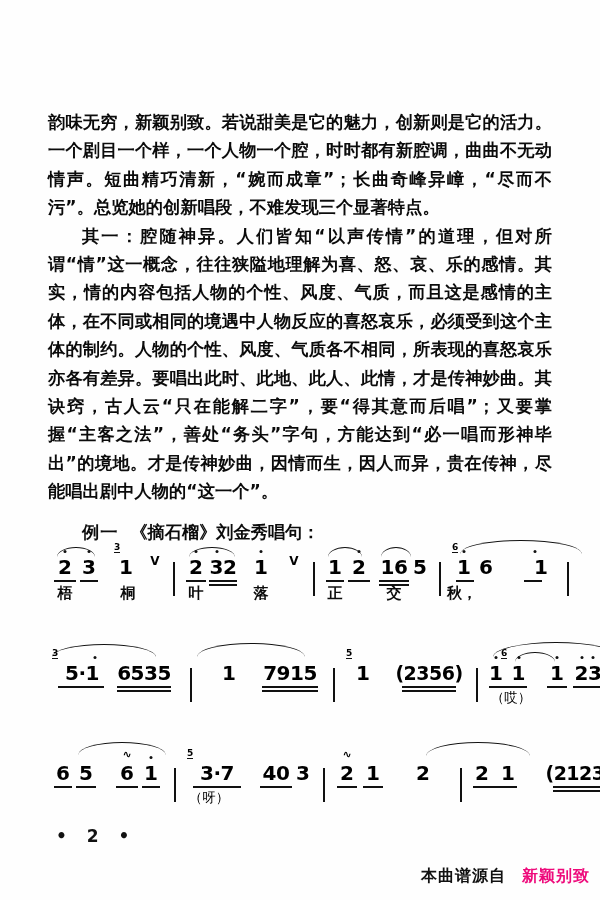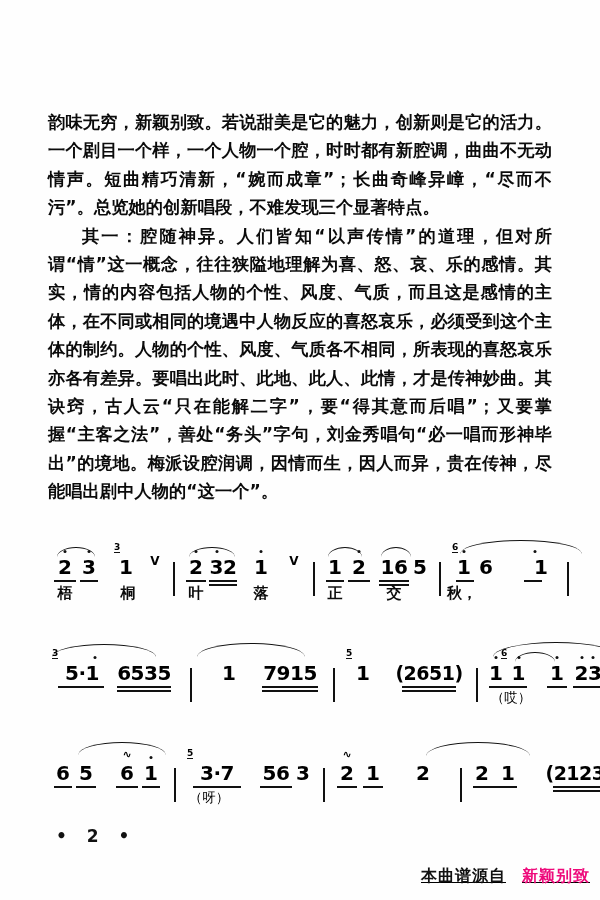--- a/index.html
+++ b/index.html
@@ -202,36 +202,38 @@
   .footer {
     position: absolute;
     right: 10px;
     top: 866px;
     display: flex;
     align-items: center;
     gap: 16px;
     font-size: 16px;
     font-weight: 700;
     letter-spacing: 1px;
-    text-decoration: underline;
   }
   .footer .src { color: #111; }
   .footer .site { color: #ee0a7b; }
 </style>
 </head>
 <body>
 
 <div class="page">
 
   <div class="prose">
     <p class="para">韵味无穷，新颖别致。若说甜美是它的魅力，创新则是它的活力。一个剧目一个样，一个人物一个腔，时时都有新腔调，曲曲不无动情声。短曲精巧清新，“婉而成章”；长曲奇峰异嶂，“尽而不污”。总览她的创新唱段，不难发现三个显著特点。</p>
-    <p class="para indent">其一：腔随神异。人们皆知“以声传情”的道理，但对所谓“情”这一概念，往往狭隘地理解为喜、怒、哀、乐的感情。其实，情的内容包括人物的个性、风度、气质，而且这是感情的主体，在不同或相同的境遇中人物反应的喜怒哀乐，必须受到这个主体的制约。人物的个性、风度、气质各不相同，所表现的喜怒哀乐亦各有差异。要唱出此时、此地、此人、此情，才是传神妙曲。其诀窍，古人云“只在能解二字”，要“得其意而后唱”；又要掌握“主客之法”，善处“务头”字句，刘金秀唱句“必一唱而形神毕出”的境地。梅派设腔润调，因情而生，因人而异，贵在传神，尽能唱出剧中人物的“这一个”。</p>
+    <p class="para indent">其一：腔随神异。人们皆知“以声传情”的道理，但对所谓“情”这一概念，往往狭隘地理解为喜、怒、哀、乐的感情。其实，情的内容包括人物的个性、风度、气质，而且这是感情的主体，在不同或相同的境遇中人物反应的喜怒哀乐，必须受到这个主体的制约。人物的个性、风度、气质各不相同，所表现的喜怒哀乐亦各有差异。要唱出此时、此地、此人、此情，才是传神妙曲。其诀窍，古人云“只在能解二字”，要“得其意而后唱”；又要掌握“主客之法”，善处“务头”字句，方能达到“必一唱而形神毕出”的境地。才是传神妙曲，因情而生，因人而异，贵在传神，尽能唱出剧中人物的“这一个”。</p>
 
     <div class="spacer-sm"></div>
 
+    <div class="example-line">
+      <span class="ex-label">例一</span><span>《摘石榴》刘金秀唱句：</span>
+    </div>
   </div>
 
   <div class="score row1">
     <div class="staffline">
 
       <div class="measure" style="margin-left:4px;">
         <div class="note" style="width:26px;">
           <span class="slur" style="left:5px;width:38px;top:-9px;"></span>
           <span class="numrow">2</span>
           <span class="dot-up"></span>
@@ -371,21 +373,21 @@
       <div class="barline" style="margin-left:14px;"></div>
 
       <div class="measure">
         <div class="note" style="width:32px;">
           <span class="grace" style="left:2px;top:-13px;">
             <u>5</u>
           </span>
           <span class="numrow" style="margin-left:6px;">1</span>
         </div>
         <div class="note" style="width:78px;margin-left:14px;">
-          <span class="numrow grp paren">(2651)</span>
+          <span class="numrow grp paren">(2356)</span>
           <span class="beam1" style="left:12px;right:12px;"></span>
           <span class="beam2" style="left:12px;right:12px;"></span>
         </div>
       </div>
 
       <div class="barline" style="margin-left:8px;"></div>
 
       <div class="measure">
         <div class="note" style="width:18px;">
           <span class="slur" style="left:6px;width:126px;top:-20px;height:14px;"></span>
@@ -449,21 +451,21 @@
       <div class="measure">
         <div class="note" style="width:58px;">
           <span class="grace" style="left:2px;top:-13px;">
             <u>5</u>
           </span>
           <span class="numrow grp" style="margin-left:6px;">3·7</span>
           <span class="beam1" style="left:8px;right:2px;"></span>
           <span class="sublyric" style="left:24px;">（呀）</span>
         </div>
         <div class="note" style="width:34px;margin-left:16px;">
-          <span class="numrow grp">56</span>
+          <span class="numrow grp">40</span>
           <span class="beam1" style="left:1px;right:1px;"></span>
         </div>
         <div class="note" style="width:20px;">
           <span class="numrow">3</span>
         </div>
       </div>
 
       <div class="barline" style="margin-left:10px;"></div>
 
       <div class="measure">

